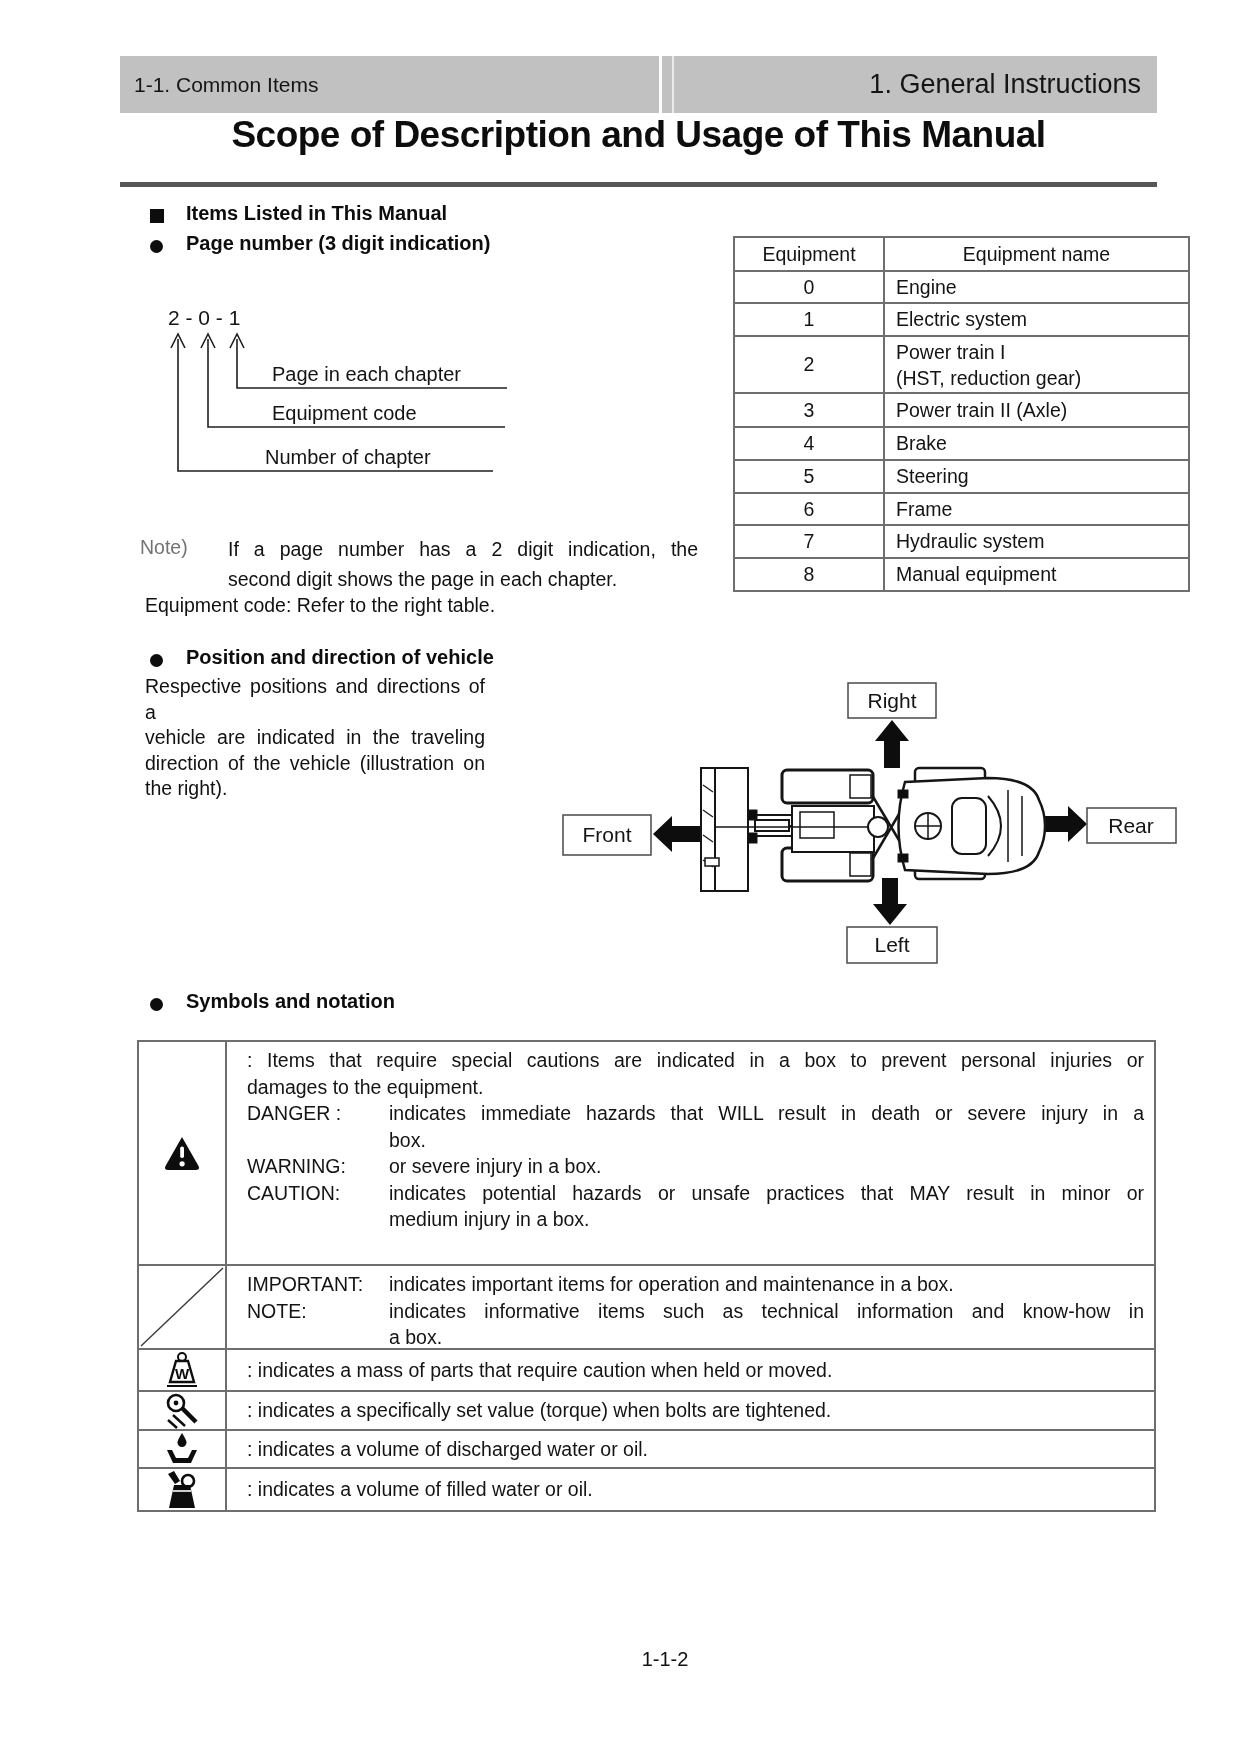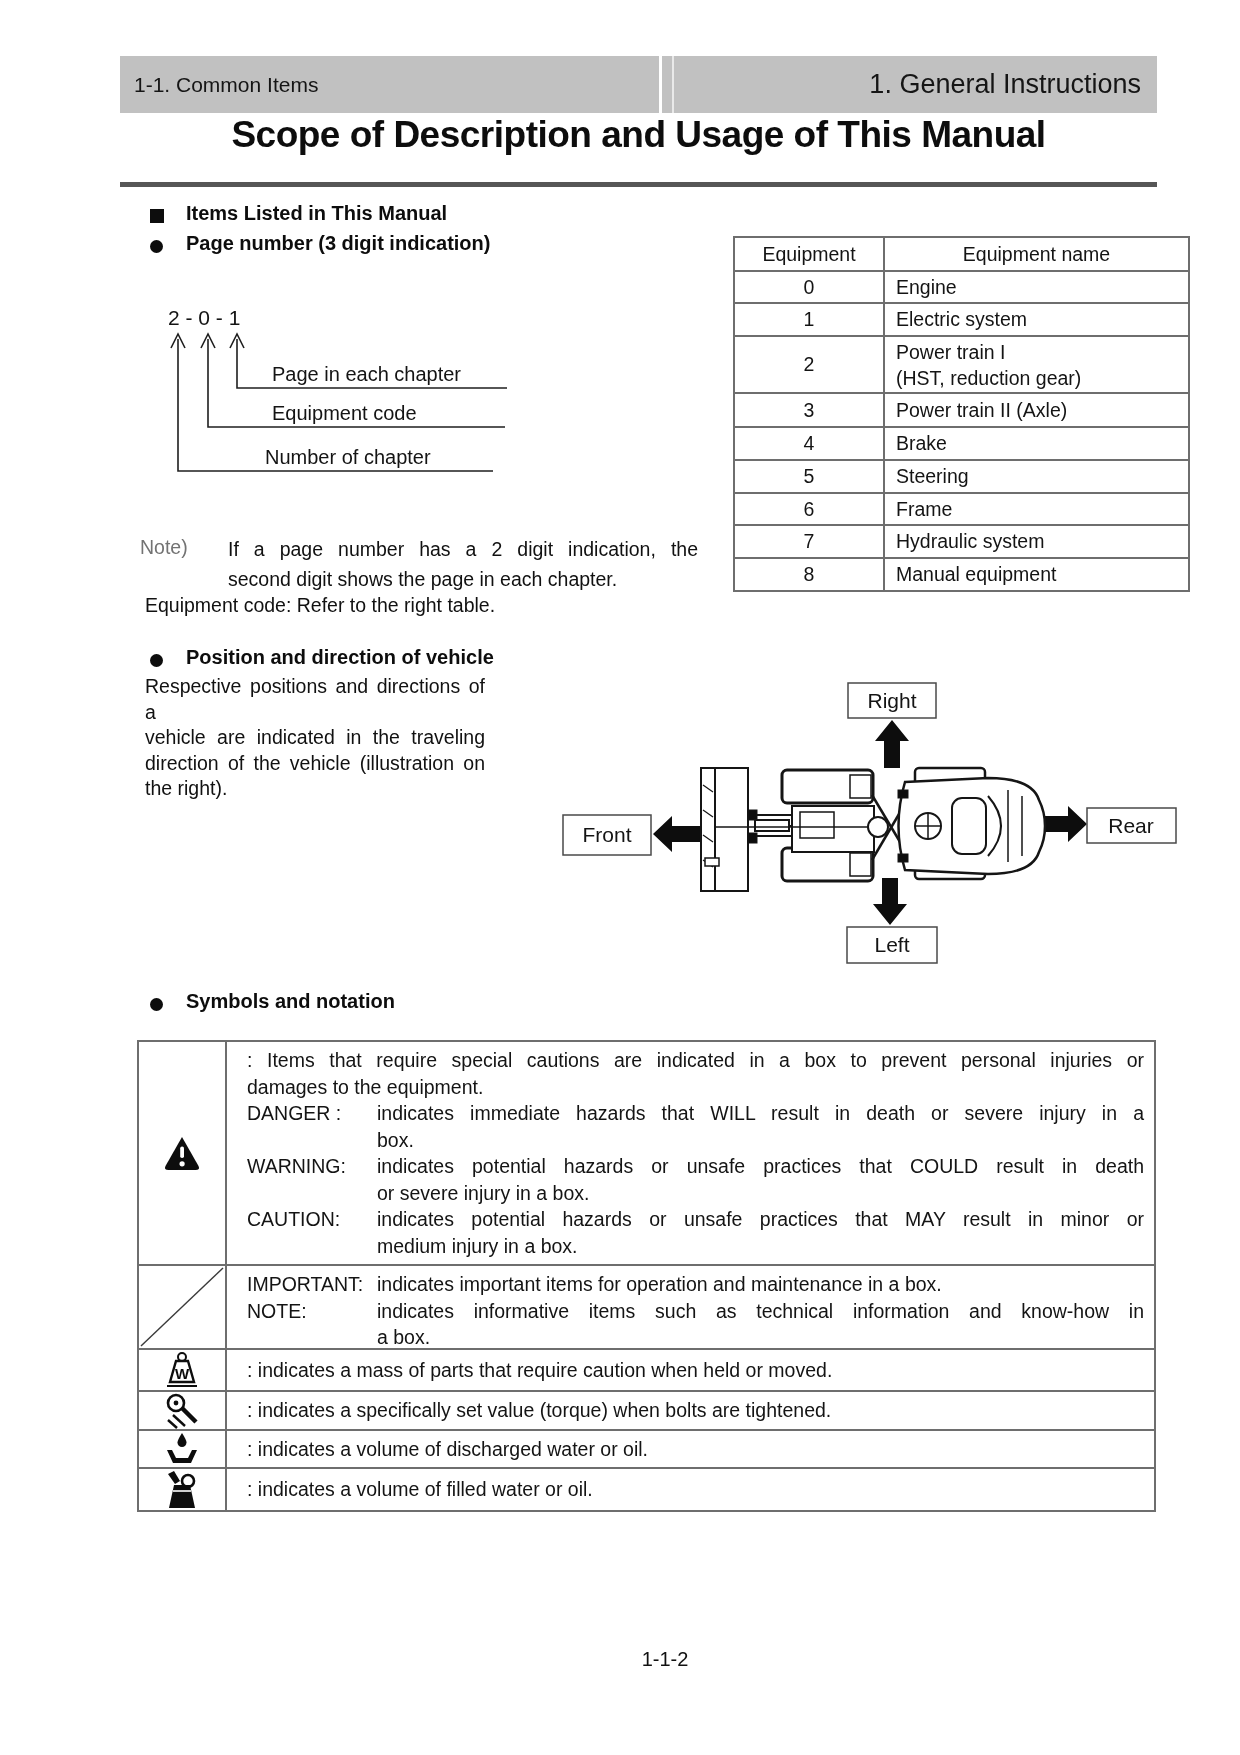--- a/index.html
+++ b/index.html
@@ -45,21 +45,21 @@
   .sym-table{position:absolute;left:137px;top:1040px;width:1015px;border:2px solid #6e6e6e;
              font-size:19.5px;color:#141414;}
   .sym-row{display:flex;border-top:2px solid #6e6e6e;}
   .sym-row:first-child{border-top:none;}
   .sym-icon-cell{width:86px;flex:0 0 86px;border-right:2px solid #6e6e6e;position:relative;
                  display:flex;align-items:center;justify-content:center;}
   .sym-text-cell{flex:1;padding:5px 10px 4px 20px;line-height:26.5px;}
   .sym-text-cell.vcenter{display:flex;align-items:center;padding-top:0;padding-bottom:0;}
   .entry{display:flex;}
   .elabel{width:130px;flex:0 0 130px;}
-  .etext{flex:1;}
+  .etext{flex:1;margin-left:12px;}
   .diag-svg{position:absolute;left:0;top:0;width:100%;height:100%;}
 
   .footer{position:absolute;left:595px;top:1648px;width:140px;text-align:center;font-size:20px;}
 
   svg text{font-family:"Liberation Sans",sans-serif;}
 </style>
 </head>
 <body>
 
 <div class="page">
@@ -239,21 +239,20 @@
         <div class="entry">
           <div class="elabel">DANGER :</div>
           <div class="etext">
             <div class="jline">indicates immediate hazards that WILL result in death or severe injury in a</div>
             <div>box.</div>
           </div>
         </div>
         <div class="entry">
           <div class="elabel">WARNING:</div>
           <div class="etext">
-            <div class="jline">indicates potential hazards or unsafe practices that COULD result in death</div>
             <div>or severe injury in a box.</div>
           </div>
         </div>
         <div class="entry">
           <div class="elabel">CAUTION:</div>
           <div class="etext">
             <div class="jline">indicates potential hazards or unsafe practices that MAY result in minor or</div>
             <div>medium injury in a box.</div>
           </div>
         </div>

